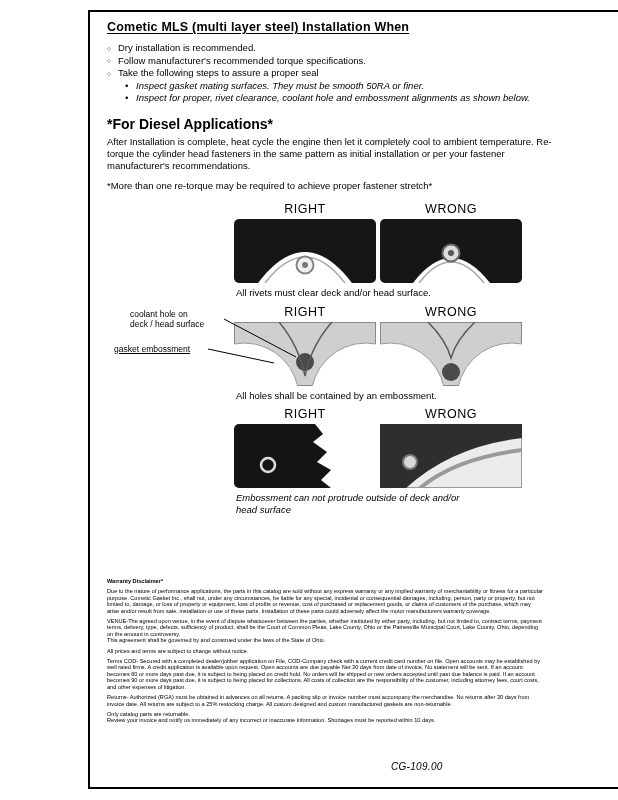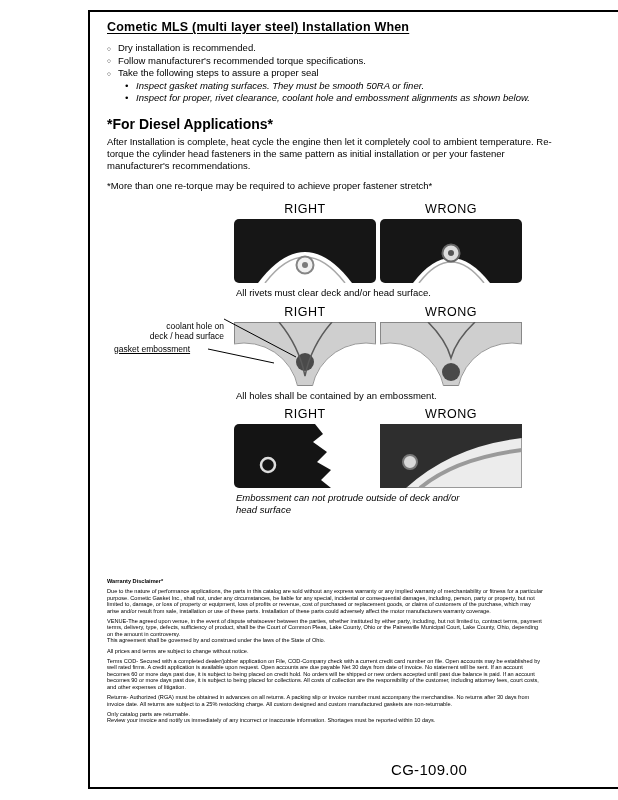--- a/index.html
+++ b/index.html
@@ -33,30 +33,30 @@
   .figures { margin-top:10px; margin-left:127px; width:288px; }
   .fig { position:relative; margin-bottom:6px; }
   .fig-labels { display:flex; gap:4px; height:15px; }
   .fig-labels span { width:142px; text-align:center; font-size:12.5px; letter-spacing:0.5px; }
   .fig-images { display:flex; gap:4px; margin-top:2px; }
   .fig-img { width:142px; height:64px; display:block; }
   .fig-caption { font-size:9.5px; line-height:11.5px; margin-top:4px; margin-left:2px; }
   .fig-caption.wrap { width:225px;font-style:italic; }
 
   .ann { position:absolute; font-size:8.5px; line-height:10px; }
-  .ann1 { left:-104px; top:16px; width:94px; text-align:right; }
+  .ann1 { left:-104px; top:4px; width:94px; text-align:left; }
   .ann2 { left:-120px; top:39px; width:92px; text-align:left;text-decoration:underline; }
   .leader-svg { position:absolute; left:-120px; top:0; width:200px; height:70px; pointer-events:none; }
 
   .legal { position:absolute; left:107px; top:578px; width:436px; font-size:5.6px; line-height:6.4px; }
   .legal .lh { font-weight:bold; margin-bottom:4px; }
   .legal p { margin-bottom:4px; white-space:pre-line; }
   .legal p.tight { margin-bottom:0; }
 
-  .doc-code { position:absolute; left:391px; top:761px; font-size:15px; letter-spacing:0.3px; }
+  .doc-code { position:absolute; left:391px; top:761px; font-size:10px; letter-spacing:0.3px;font-style:italic; }
 </style>
 </head>
 <body>
 
 <div class="frame"></div>
 
 <div class="content">
 
   <div class="title">Cometic MLS (multi layer steel) Installation When</div>
 

